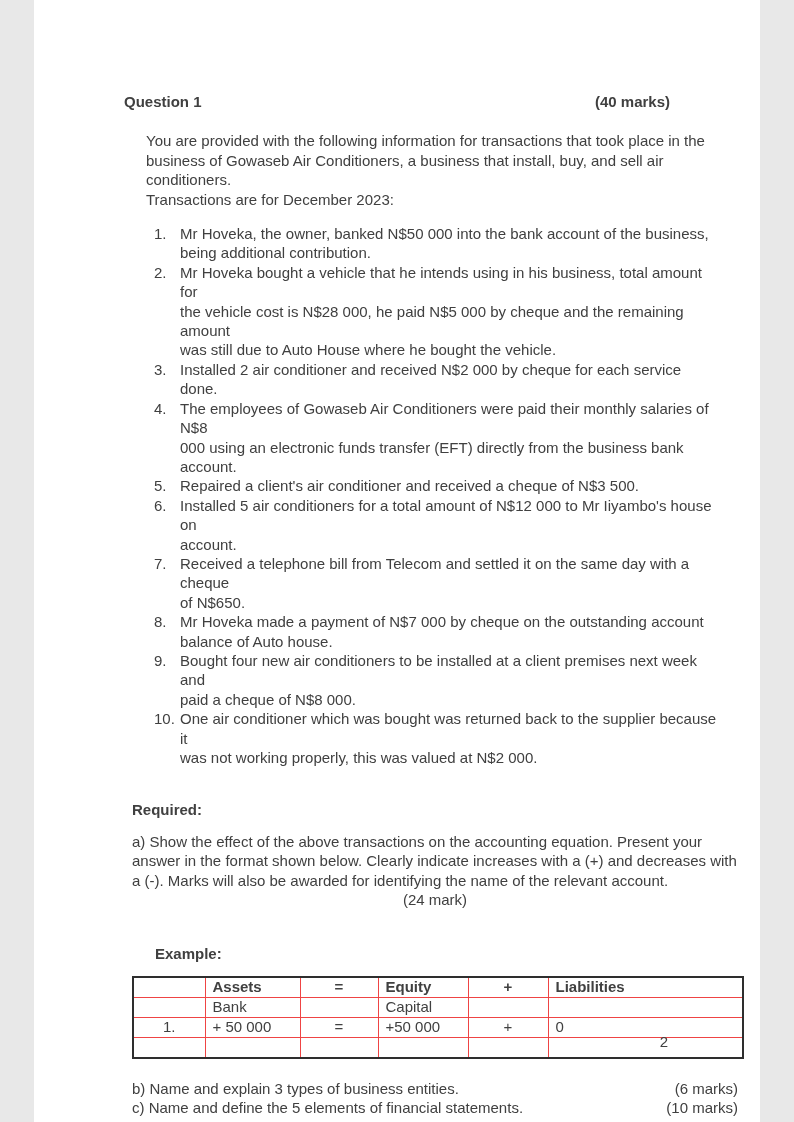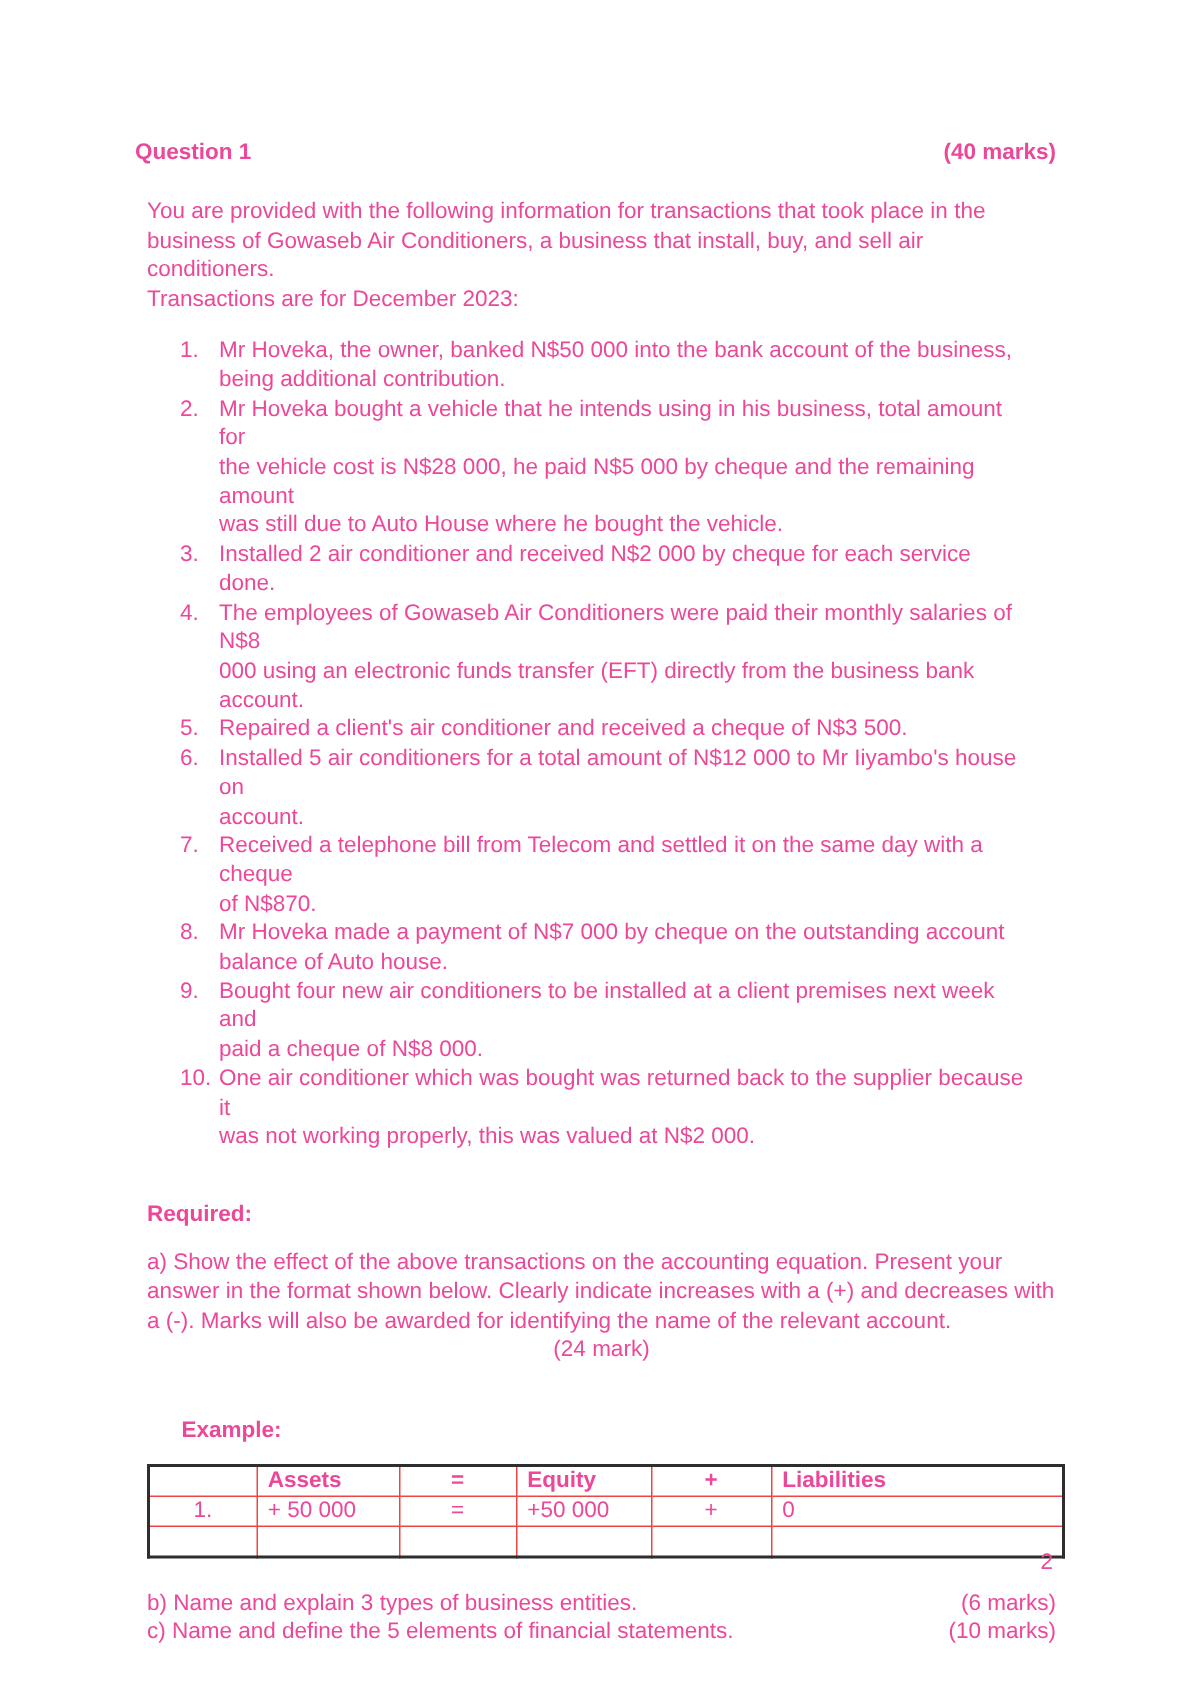--- a/index.html
+++ b/index.html
@@ -1,36 +1,36 @@
 <!DOCTYPE html>
 <html><head>
 <meta charset="utf-8">
 <style>
   html, body { margin: 0; padding: 0; background: #e8e8e8; }
   .page {
     position: relative;
-    width: 794px;
+    width: 726px;
     height: 1122px;
     margin: 0 auto;
     background: #ffffff;
     box-sizing: border-box;
     padding: 92px 90px 0 90px;
     font-family: "Liberation Sans", sans-serif;
     font-size: 15px;
     line-height: 19.4px;
-    color: #ec4899;
+    color: #404040;
     overflow: hidden;
   }
   .pre { white-space: pre-line; }
   .qheader {
     display: flex;
     justify-content: space-between;
     font-weight: 700;
   }
-  .intro { margin: 20px 0 0 8px; width: 606px; }
+  .intro { margin: 20px 0 0 22px; width: 606px; }
   .tlist { margin: 15px 0 0 30px; width: 564px; }
   .titem { display: flex; }
   .titem .num { width: 26px; flex-shrink: 0; }
   .titem .txt { flex: 1; }
   .required { margin: 33px 0 0 8px; font-weight: 700; }
   .para-a { margin: 12px 0 0 8px; width: 606px; }
   .marks-right { margin: 0 0 0 8px; width: 606px; text-align: center; }
   .example { margin: 35px 0 0 31px; font-weight: 700; }
   table.eq {
     margin: 12px 0 0 8px;
@@ -98,21 +98,21 @@
       <span class="txt pre">Repaired a client's air conditioner and received a cheque of N$3 500.</span>
     </div>
     <div class="titem">
       <span class="num">6.</span>
       <span class="txt pre">Installed 5 air conditioners for a total amount of N$12 000 to Mr Iiyambo's house on
 account.</span>
     </div>
     <div class="titem">
       <span class="num">7.</span>
       <span class="txt pre">Received a telephone bill from Telecom and settled it on the same day with a cheque
-of N$870.</span>
+of N$650.</span>
     </div>
     <div class="titem">
       <span class="num">8.</span>
       <span class="txt pre">Mr Hoveka made a payment of N$7 000 by cheque on the outstanding account
 balance of Auto house.</span>
     </div>
     <div class="titem">
       <span class="num">9.</span>
       <span class="txt pre">Bought four new air conditioners to be installed at a client premises next week and
 paid a cheque of N$8 000.</span>
@@ -145,20 +145,28 @@
     <tbody>
         <tr class="hd">
       <td class="c"></td>
       <td>Assets</td>
       <td class="c">=</td>
       <td>Equity</td>
       <td class="c">+</td>
       <td>Liabilities</td>
     </tr>
     <tr>
+      <td class="c"></td>
+      <td>Bank</td>
+      <td class="c"></td>
+      <td>Capital</td>
+      <td class="c"></td>
+      <td></td>
+    </tr>
+    <tr>
       <td class="c">1.</td>
       <td>+ 50 000</td>
       <td class="c">=</td>
       <td>+50 000</td>
       <td class="c">+</td>
       <td>0</td>
     </tr>
     <tr>
       <td class="c"></td>
       <td></td>

